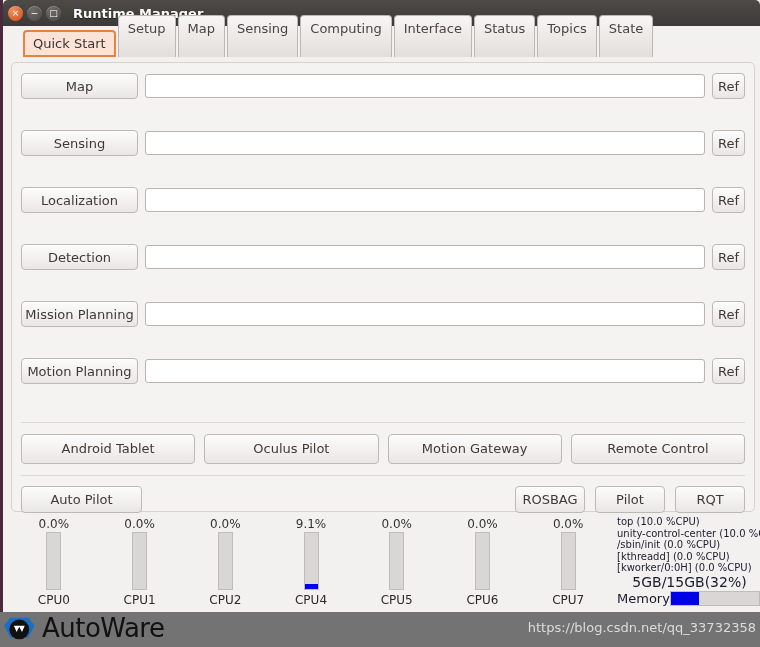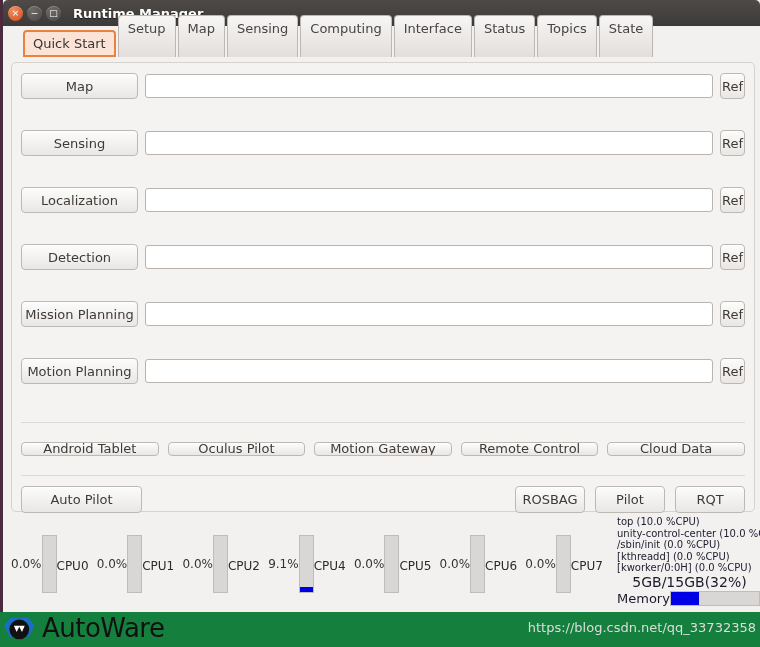--- a/index.html
+++ b/index.html
@@ -97,51 +97,51 @@
     font-family:"DejaVu Sans","Liberation Sans",sans-serif;
   }
   .lbtn{width:117px;flex:none;}
   .tfield{
     flex:1;height:24px;background:#ffffff;
     border:1px solid #b9b4af;border-radius:3px;
     box-sizing:border-box;font-size:12px;padding:0 4px;
     outline:none;color:#222;
     font-family:"DejaVu Sans","Liberation Sans",sans-serif;
   }
-  .refbtn{width:25px;flex:none;}
+  .refbtn{width:33px;flex:none;}
 
   .hr{
     position:absolute;left:9px;right:9px;height:1px;background:#dcd8d4;
   }
 
   .qrow{
     position:absolute;left:9px;right:9px;height:27px;
     display:flex;align-items:center;gap:9px;
   }
-  .qbtn{flex:1;height:14px;}
+  .qbtn{flex:1;height:30px;}
 
   .arow{
     position:absolute;left:9px;right:9px;height:27px;
     display:flex;align-items:center;
   }
   .autopilot{width:121px;height:27px;}
   .arow .spacer{flex:1;}
   .tool{width:70px;height:27px;margin-left:10px;}
 
   
   .monitor{
     position:absolute;left:8px;top:516px;width:744px;height:96px;
     box-sizing:border-box;
   }
   .cpus{
     position:absolute;left:0;top:0;width:600px;height:96px;
     display:flex;
   }
   .cpu{
-    flex:1;display:flex;flex-direction:row;align-items:center;
+    flex:1;display:flex;flex-direction:column;align-items:center;
   }
   .cpu .pct{
     font-size:12px;color:#333;height:16px;line-height:16px;
     font-family:"DejaVu Sans","Liberation Sans",sans-serif;
   }
   .cpu .gauge{
     width:15px;height:58px;background:#d9d7d5;
     border:1px solid #bfbcb9;box-sizing:border-box;
     position:relative;overflow:hidden;
   }
@@ -173,21 +173,21 @@
   }
   .membar{
     width:90px;height:15px;background:#d9d7d5;border:1px solid #bfbcb9;
     box-sizing:border-box;position:relative;overflow:hidden;
   }
   .memfill{position:absolute;left:0;top:0;bottom:0;background:#0000e6;}
 
   
   .footer{
     position:absolute;left:0;top:612px;width:760px;height:35px;
-    background:#15803d;overflow:hidden;
+    background:#737373;overflow:hidden;
   }
   .logo{
     position:absolute;left:4px;top:1px;display:flex;align-items:center;
   }
   .logomark{width:36px;height:27px;}
   .logotext{
     font-size:26px;color:#111;letter-spacing:-0.5px;margin-left:2px;
     font-family:"DejaVu Sans","Liberation Sans",sans-serif;
   }
   .watermark{
@@ -270,21 +270,20 @@
           </div>
         </div>
 
       <div class="hr" style="top:359px;"></div>
 
       <div class="qrow" id="quick-row" style="top:372px;">
           <div class="btn qbtn">Android Tablet</div>
           <div class="btn qbtn">Oculus Pilot</div>
           <div class="btn qbtn">Motion Gateway</div>
           <div class="btn qbtn">Remote Control</div>
-          <div class="btn qbtn">Cloud Data</div>
         </div>
 
       <div class="hr" style="top:412px;"></div>
 
       <div class="arow" id="auto-row" style="top:423px;">
         <div class="btn autopilot">Auto Pilot</div>
         <div class="spacer"></div>
         <div id="tool-buttons" style="display:flex;">
             <div class="btn tool">ROSBAG</div>
             <div class="btn tool">Pilot</div>

